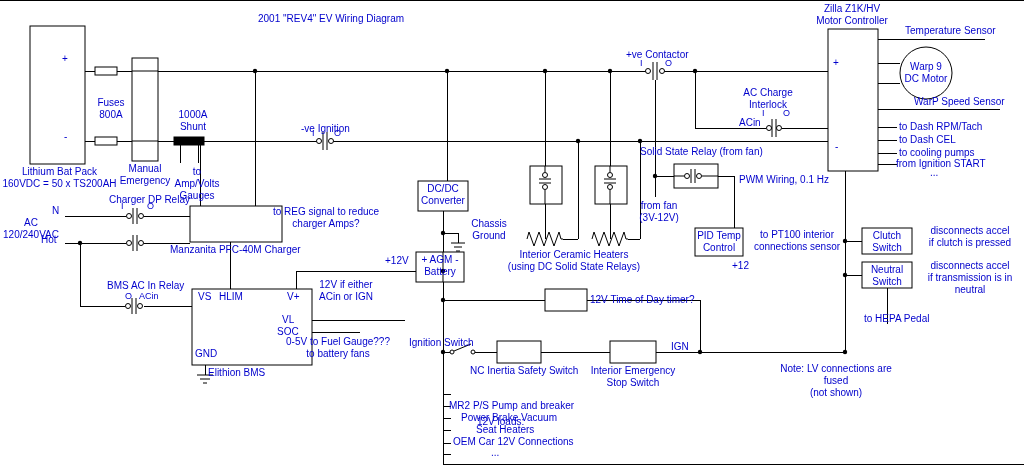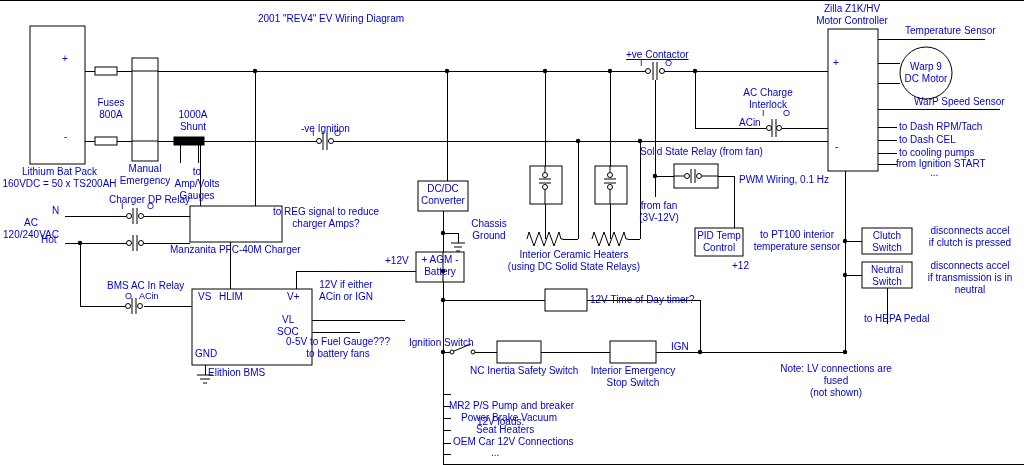--- a/index.html
+++ b/index.html
@@ -241,32 +241,32 @@
 160VDC = 50 x TS200AH</div>
 <div class="lbl c" style="left:95px;top:96px;width:32px;">Fuses
 800A</div>
 <div class="lbl c" style="left:118px;top:162px;width:54px;">Manual
 Emergency</div>
 <div class="lbl c" style="left:175px;top:108px;width:36px;">1000A
 Shunt</div>
 <div class="lbl c" style="left:170px;top:165px;width:54px;">to Amp/Volts
 Gauges</div>
 <div class="lbl" style="left:301px;top:122px;">-ve Ignition</div>
-<div class="lbl" style="left:626px;top:48px;text-decoration:underline;">+ve Contactor</div>
+<div class="lbl" style="left:626px;top:48px;">+ve Contactor</div>
 <div class="lbl c" style="left:742px;top:86px;width:52px;">AC Charge
 Interlock</div>
 <div class="lbl" style="left:739px;top:116px;">ACin</div>
 <div class="lbl" style="left:640px;top:145px;">Solid State Relay (from fan)</div>
 <div class="lbl" style="left:739px;top:173px;">PWM Wiring, 0.1 Hz</div>
 <div class="lbl c" style="left:636px;top:199px;width:46px;">from fan
 (3V-12V)</div>
 <div class="lbl c" style="left:695px;top:229px;width:48px;">PID Temp
 Control</div>
 <div class="lbl c" style="left:747px;top:228px;width:100px;">to PT100 interior
-temperature sensor</div>
+connections sensor</div>
 <div class="lbl" style="left:732px;top:259px;">+12</div>
 
 <div class="lbl c" style="left:418px;top:182px;width:50px;">DC/DC
 Converter</div>
 <div class="lbl" style="left:385px;top:216px;margin-top:38px;">+12V</div>
 <div class="lbl c" style="left:466px;top:217px;width:46px;">Chassis
 Ground</div>
 <div class="lbl c" style="left:416px;top:253px;width:48px;">+ AGM -
 Battery</div>
 <div class="lbl c" style="left:498px;top:248px;width:152px;">Interior Ceramic Heaters

